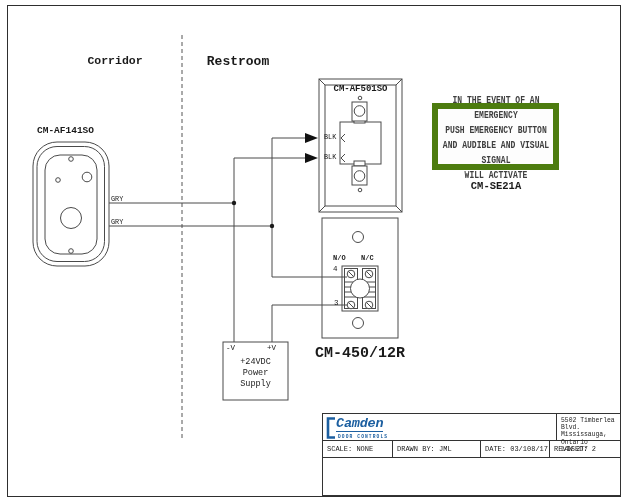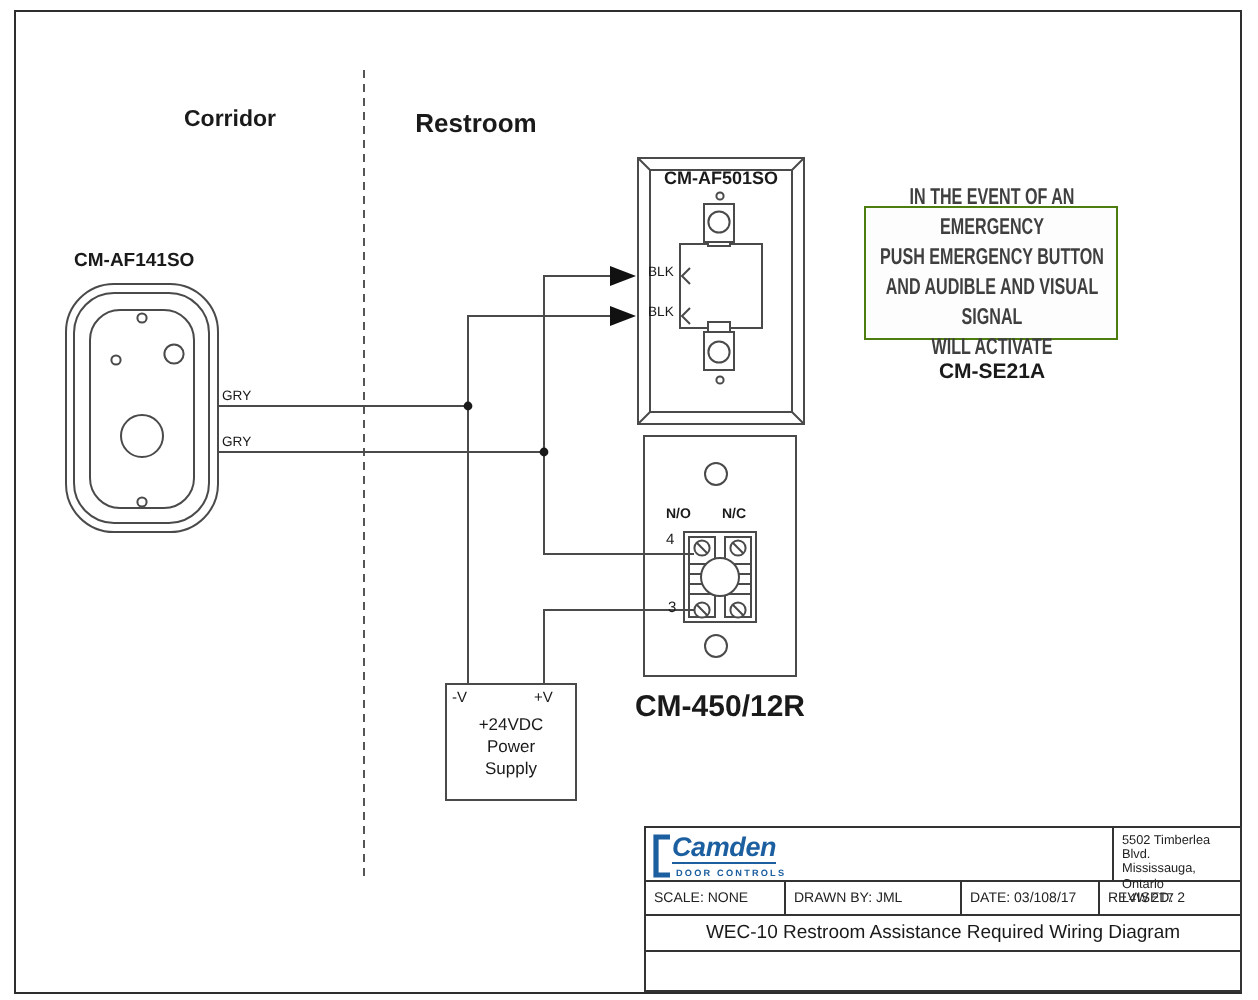--- a/index.html
+++ b/index.html
@@ -1,25 +1,25 @@
 <!DOCTYPE html>
 <html><head>
 <meta charset="utf-8">
 <style>
   html,body{margin:0;padding:0;background:#fff;}
   #page{position:relative;width:629px;height:500px;background:#fff;overflow:hidden;
-        font-family:Liberation Sans, sans-serif;color:#1a1a1a;}
+        font-family:Liberation Mono, monospace;color:#1a1a1a;}
   .abs{position:absolute;}
   .lbl{position:absolute;white-space:nowrap;color:#1a1a1a;}
   .b{font-weight:bold;}
   .ctr{text-align:center;}
   #pageBorder{left:7px;top:5px;width:612px;height:490px;border:1px solid #2e2e2e;}
   #lines{left:0;top:0;}
   
-  #sign{left:432px;top:103px;width:127px;height:67px;background:#fdfdfd;border:1px solid #4d7c0f;box-sizing:border-box;}
+  #sign{left:432px;top:103px;width:127px;height:67px;background:#fdfdfd;border:6px solid #4d7c0f;box-sizing:border-box;}
   #sign .inner{position:absolute;left:50%;top:50%;width:182px;
     transform:translate(-50%,-50%) scaleX(0.70);transform-origin:center;
     font-weight:bold;font-size:11.5px;line-height:15px;text-align:center;color:#3f3f3f;letter-spacing:0;}
   
   #tb{left:322px;top:413px;width:299px;height:83px;border:1px solid #333;box-sizing:border-box;background:#fff;}
   #tb .row{position:absolute;left:0;width:297px;box-sizing:border-box;}
   #tb .r1{top:0;height:27px;border-bottom:1px solid #333;}
   #tb .r2{top:27px;height:17px;border-bottom:1px solid #333;}
   #tb .r3{top:44px;height:18px;border-bottom:1px solid #333;}
   #tb .r4{top:62px;height:19px;}
@@ -161,18 +161,15 @@
         <div>Mississauga, Ontario</div>
         <div>L4W 2T7</div>
       </div>
     </div>
     <div class="row r2">
       <div class="cell c1">SCALE: NONE</div>
       <div class="cell c2">DRAWN BY: JML</div>
       <div class="cell c3">DATE: 03/108/17</div>
       <div class="cell c4">REVISED: 2</div>
     </div>
-    <div class="row r3">
-      <div class="titleRow">WEC-10 Restroom Assistance Required Wiring Diagram</div>
-    </div>
   </div>
 
 </div>
 
 </body></html>

